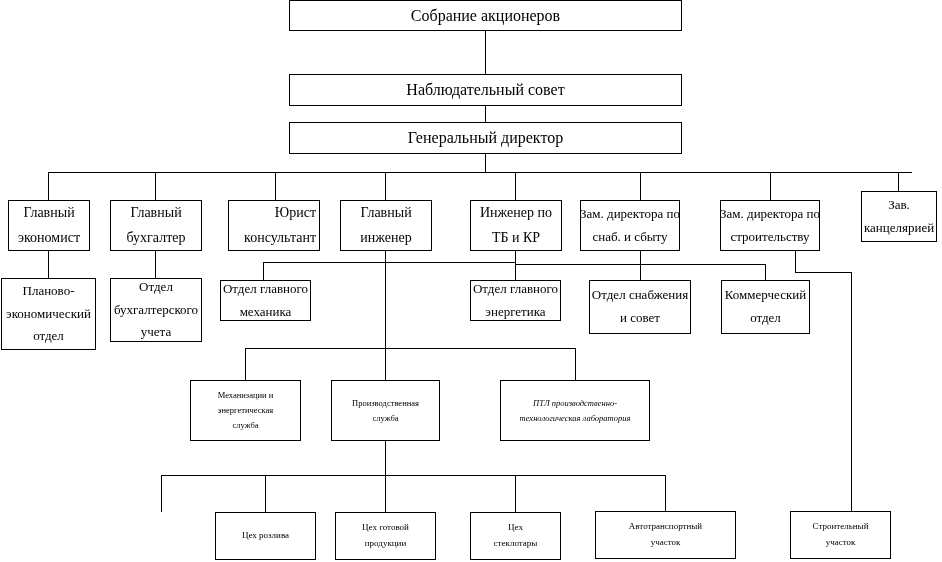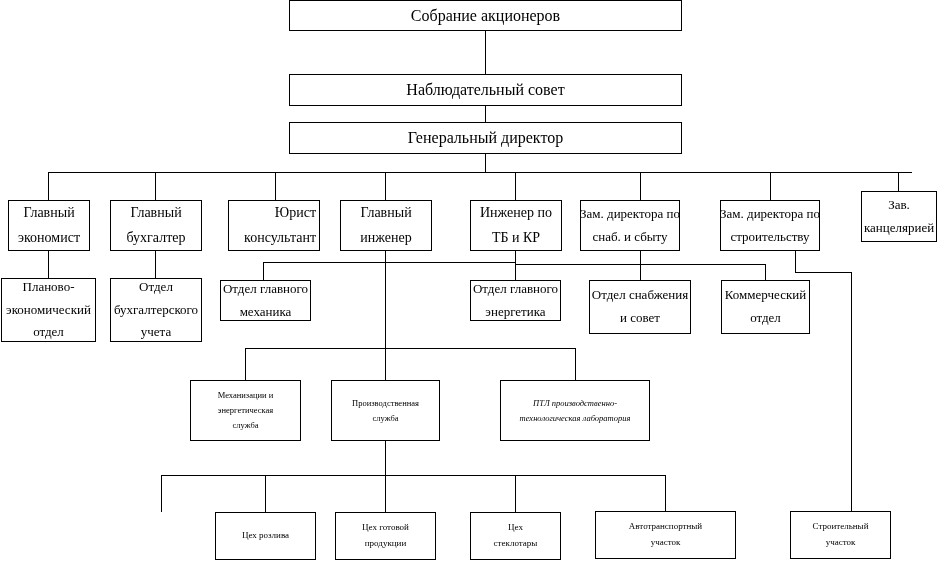--- a/index.html
+++ b/index.html
@@ -134,21 +134,21 @@
   </div>
   <div class="node lvl3" style="left:720px; top:200px; width:100px; height:51px;">
     <span>Зам. директора по</span>
     <span>строительству</span>
   </div>
   <div class="node lvl3" style="left:861px; top:191px; width:76px; height:51px;font-family:Liberation Serif, serif;">
     <span>Зав.</span>
     <span>канцелярией</span>
   </div>
 
-  <div class="node lvl3" style="left:1px; top:278px; width:95px; height:64px;">
+  <div class="node lvl3" style="left:1px; top:278px; width:95px; height:72px;">
     <span>Планово-</span>
     <span>экономический</span>
     <span>отдел</span>
   </div>
   <div class="node lvl3" style="left:110px; top:278px; width:92px; height:64px;">
     <span>Отдел</span>
     <span>бухгалтерского</span>
     <span>учета</span>
   </div>
   <div class="node lvl3" style="left:220px; top:280px; width:91px; height:41px;">

